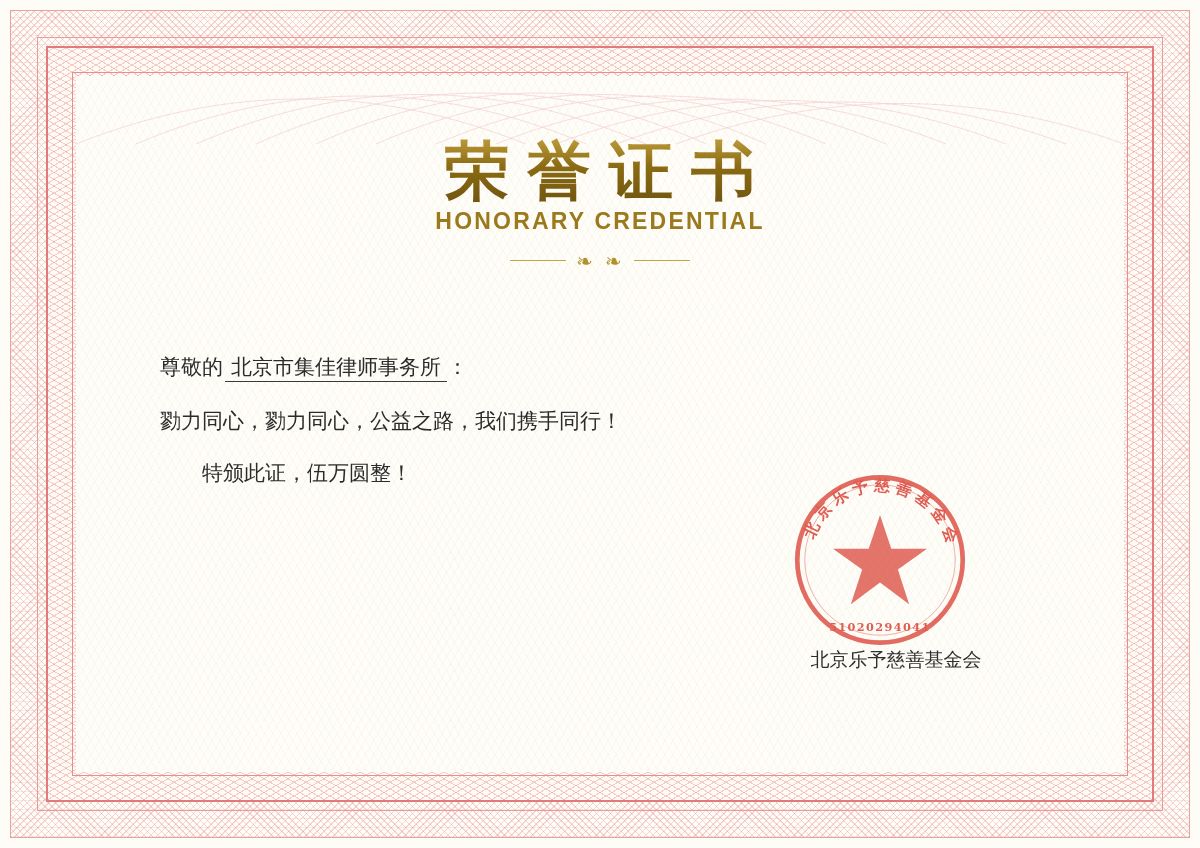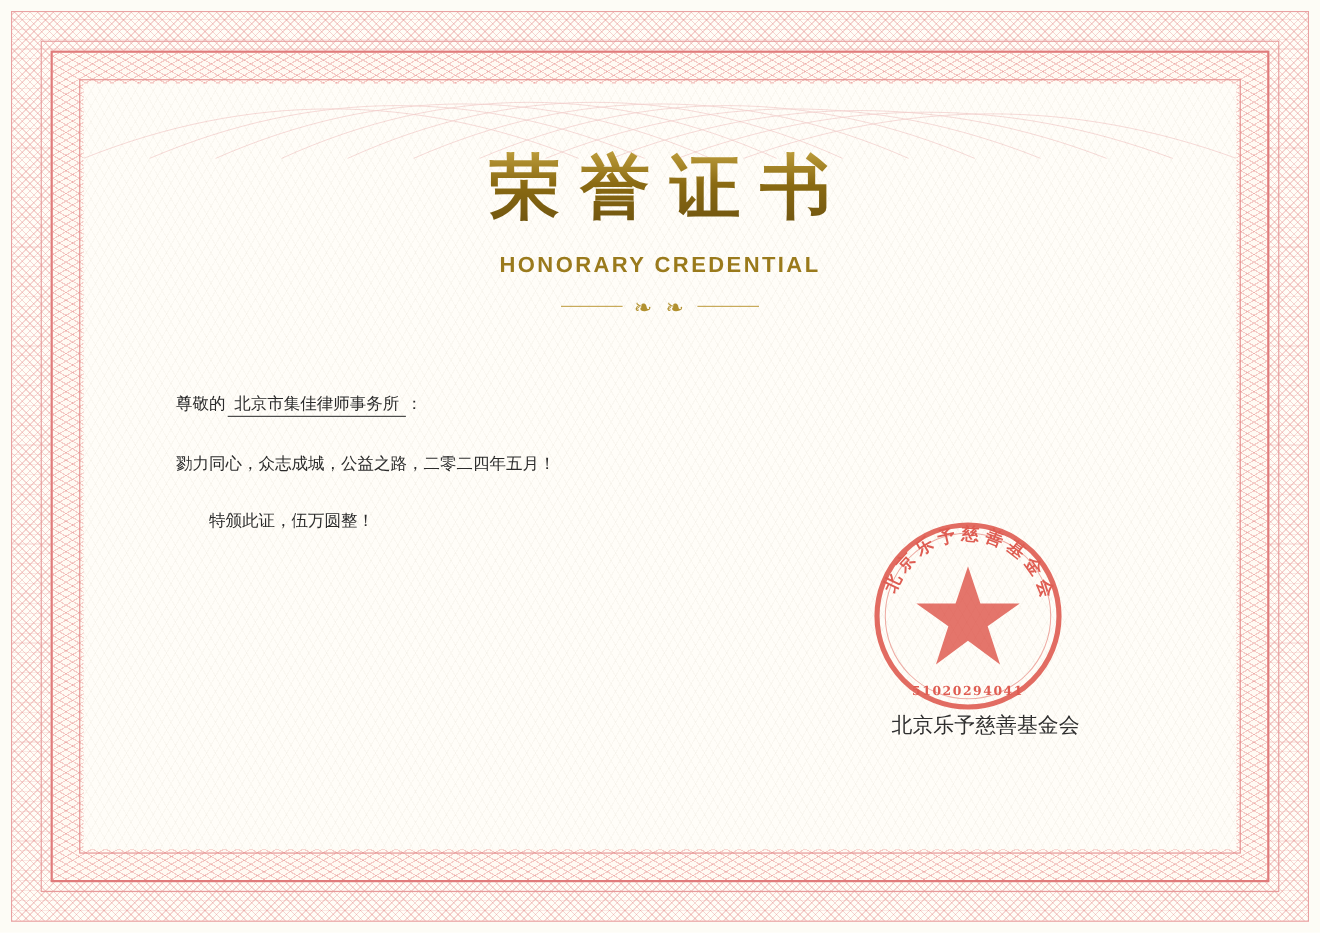--- a/index.html
+++ b/index.html
@@ -86,23 +86,23 @@
     letter-spacing: 18px;
     color: #8a6d18;
     background: linear-gradient(180deg, #c2a23f 0%, #8a6a12 45%, #6d5310 100%);
     -webkit-background-clip: text;
     background-clip: text;
     -webkit-text-fill-color: transparent;
     text-indent: 18px;
     line-height: 1.15;
   }
   .title-en {
-    margin-top: 22px;
+    margin-top: 0;
     font-family: "Liberation Sans", sans-serif;
-    font-size: 20px;
+    font-size: 23px;
     letter-spacing: 2.2px;
     font-weight: 600;
     color: #9a7a1c;
   }
   .flourish {
     margin-top: 16px;
     display: flex;
     align-items: center;
     justify-content: center;
     gap: 10px;
@@ -121,21 +121,21 @@
   }
 
   
   .body-text {
     position: absolute;
     left: 84px;
     right: 70px;
     top: 268px;
     font-family: "DejaVu Serif", "Liberation Serif", serif;
     color: #2b2b2b;
-    font-size: 15px;
+    font-size: 21px;
     line-height: 46px;
   }
   .salutation {
     margin: 0 0 8px 0;
     white-space: nowrap;
   }
   .salutation .recipient {
     border-bottom: 1px solid #3a3a3a;
     padding: 0 6px 2px 6px;
     margin-left: 2px;
@@ -227,21 +227,21 @@
       </div>
     </div>
 
     <div class="body-text">
 
       <p class="salutation">
         <span>尊敬的</span><span class="recipient">北京市集佳律师事务所</span><span>：</span>
       </p>
 
 
-      <p class="para">勠力同心，众志成城，公益之路，二零二四年五月！</p>
+      <p class="para">勠力同心，勠力同心，公益之路，我们携手同行！</p>
 
       <p class="para closing">特颁此证，伍万圆整！</p>
     </div>
 
     <div class="seal">
       <svg class="seal-svg" viewBox="0 0 200 200">
         <defs>
           <path id="ringpath" d="M100,100 m-74,0 a74,74 0 1,1 148,0 a74,74 0 1,1 -148,0"></path>
         </defs>
         <circle cx="100" cy="100" r="88" fill="none" stroke="#d83a2e" stroke-width="5" opacity="0.9"></circle>

